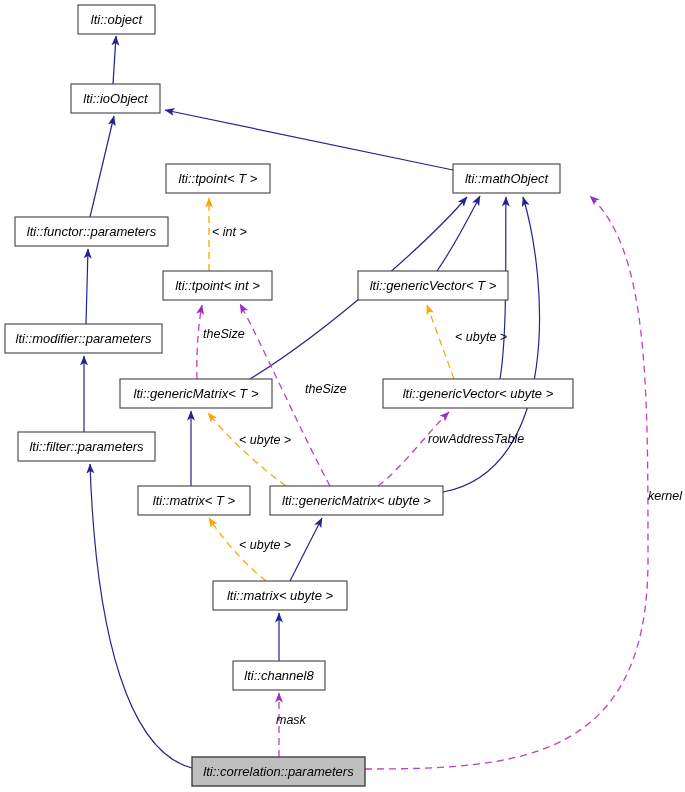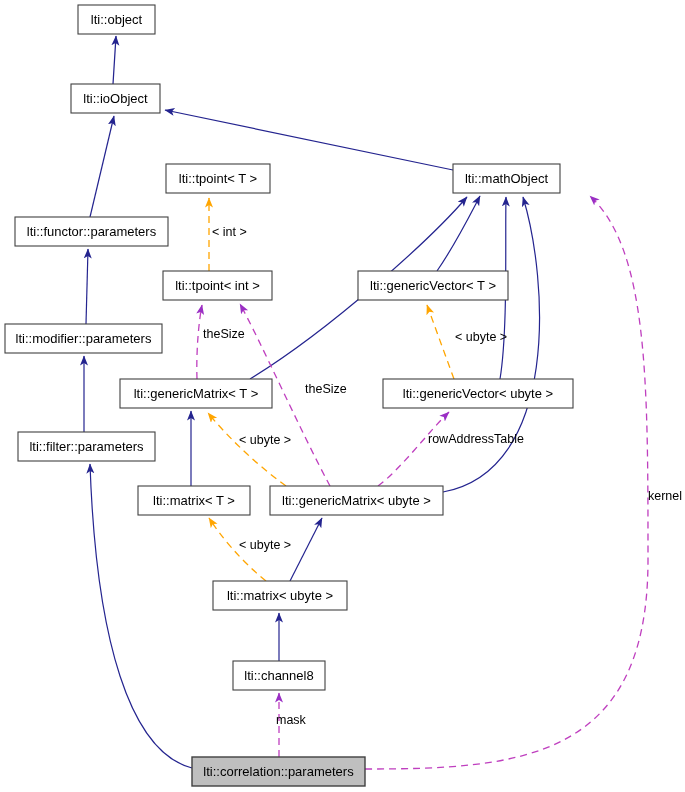--- a/index.html
+++ b/index.html
@@ -9,20 +9,21 @@
   }
   body {
     font-family: "Liberation Sans", sans-serif;
   }
   #diagram-root {
     position: relative;
     width: 685px;
     height: 792px;
     background: #ffffff;
     overflow: hidden;
+    font-style: italic;
   }
   svg.graph {
     position: absolute;
     top: 0;
     left: 0;
     width: 685px;
     height: 792px;
     display: block;
   }
   .node-box {

